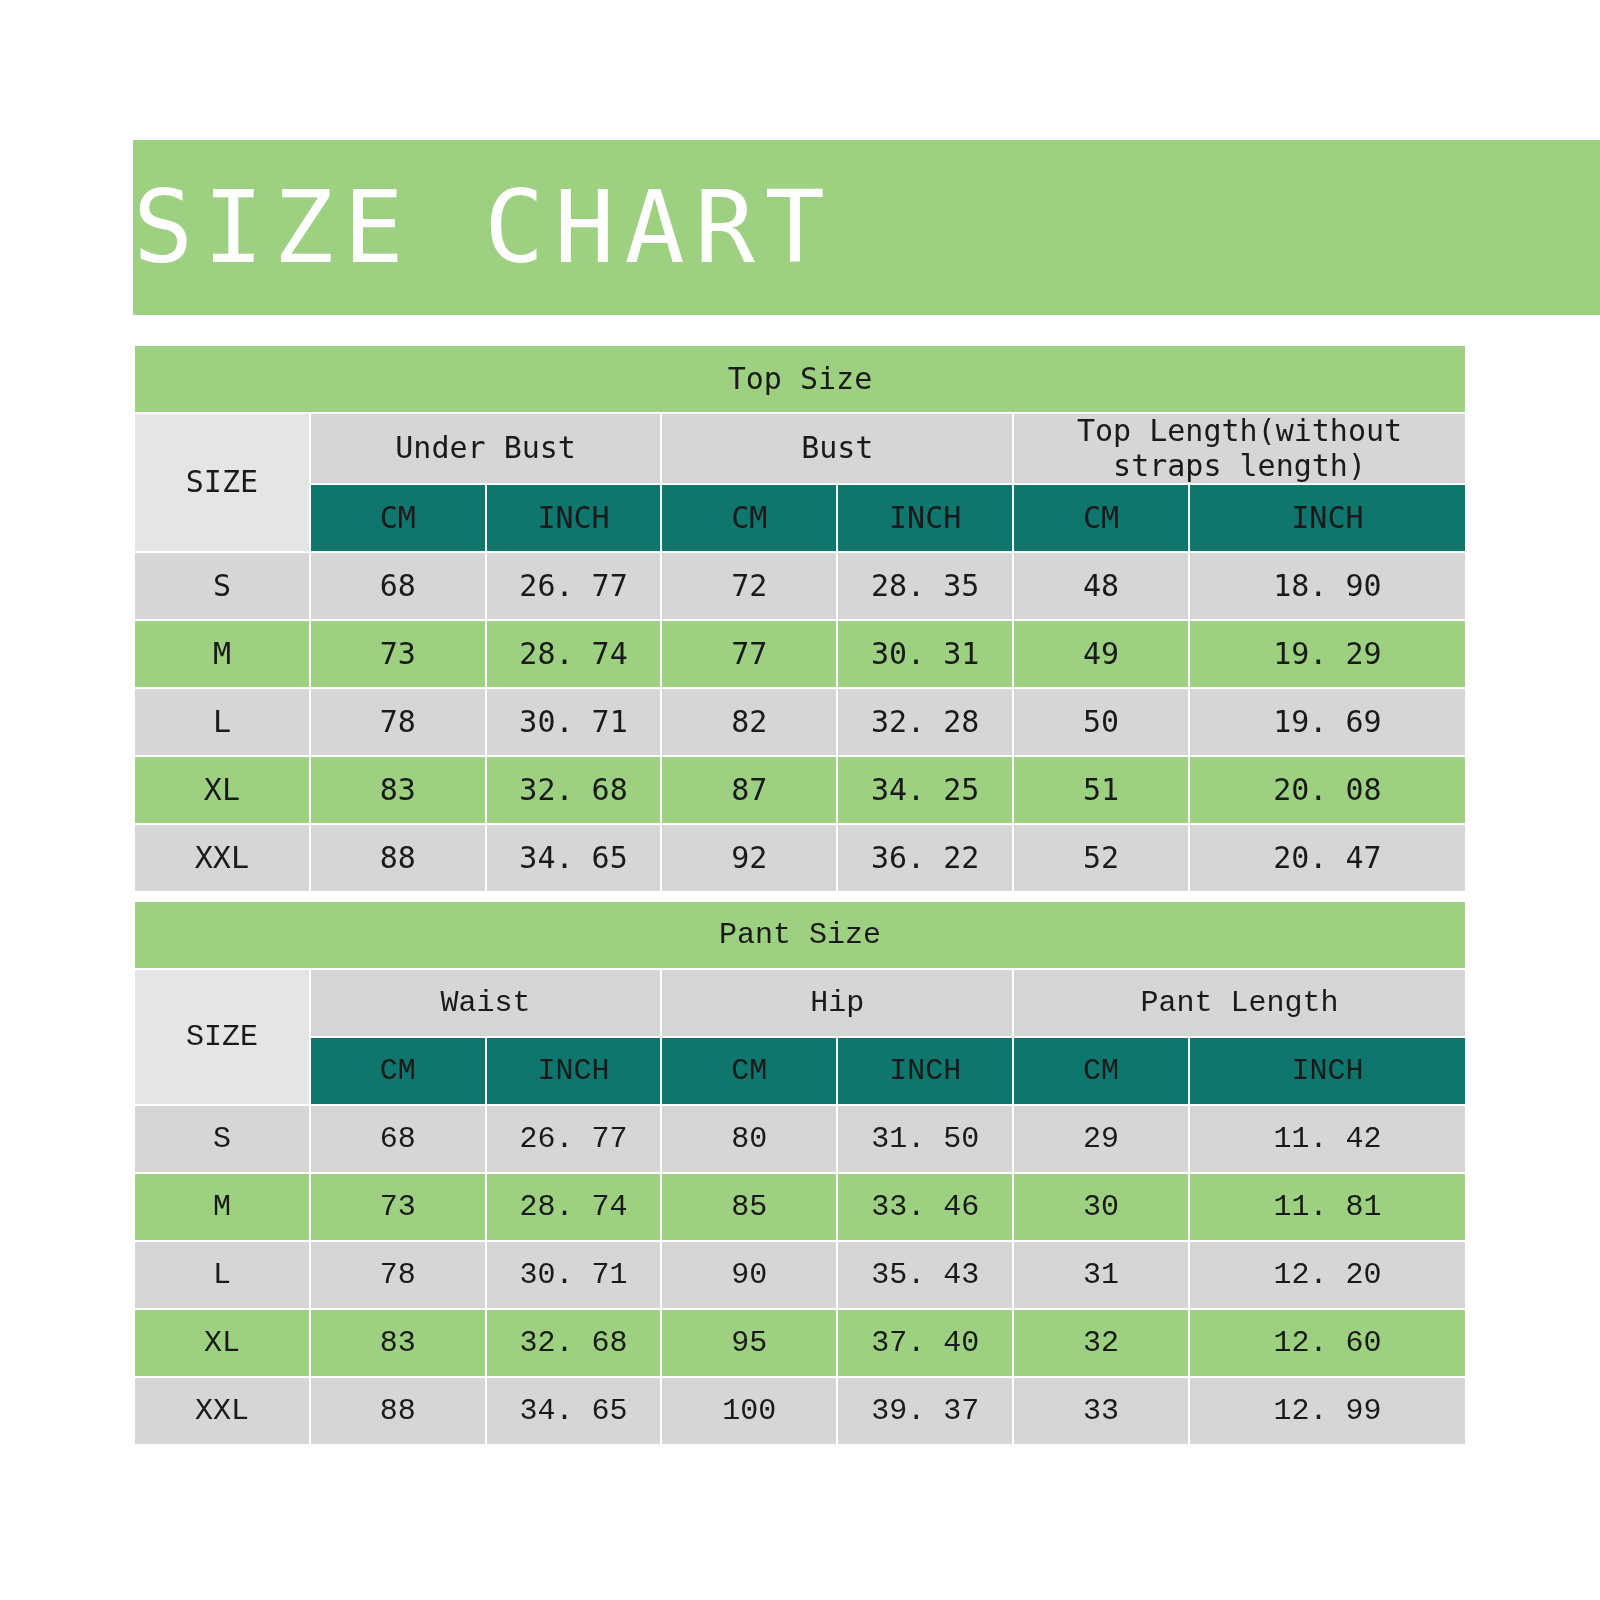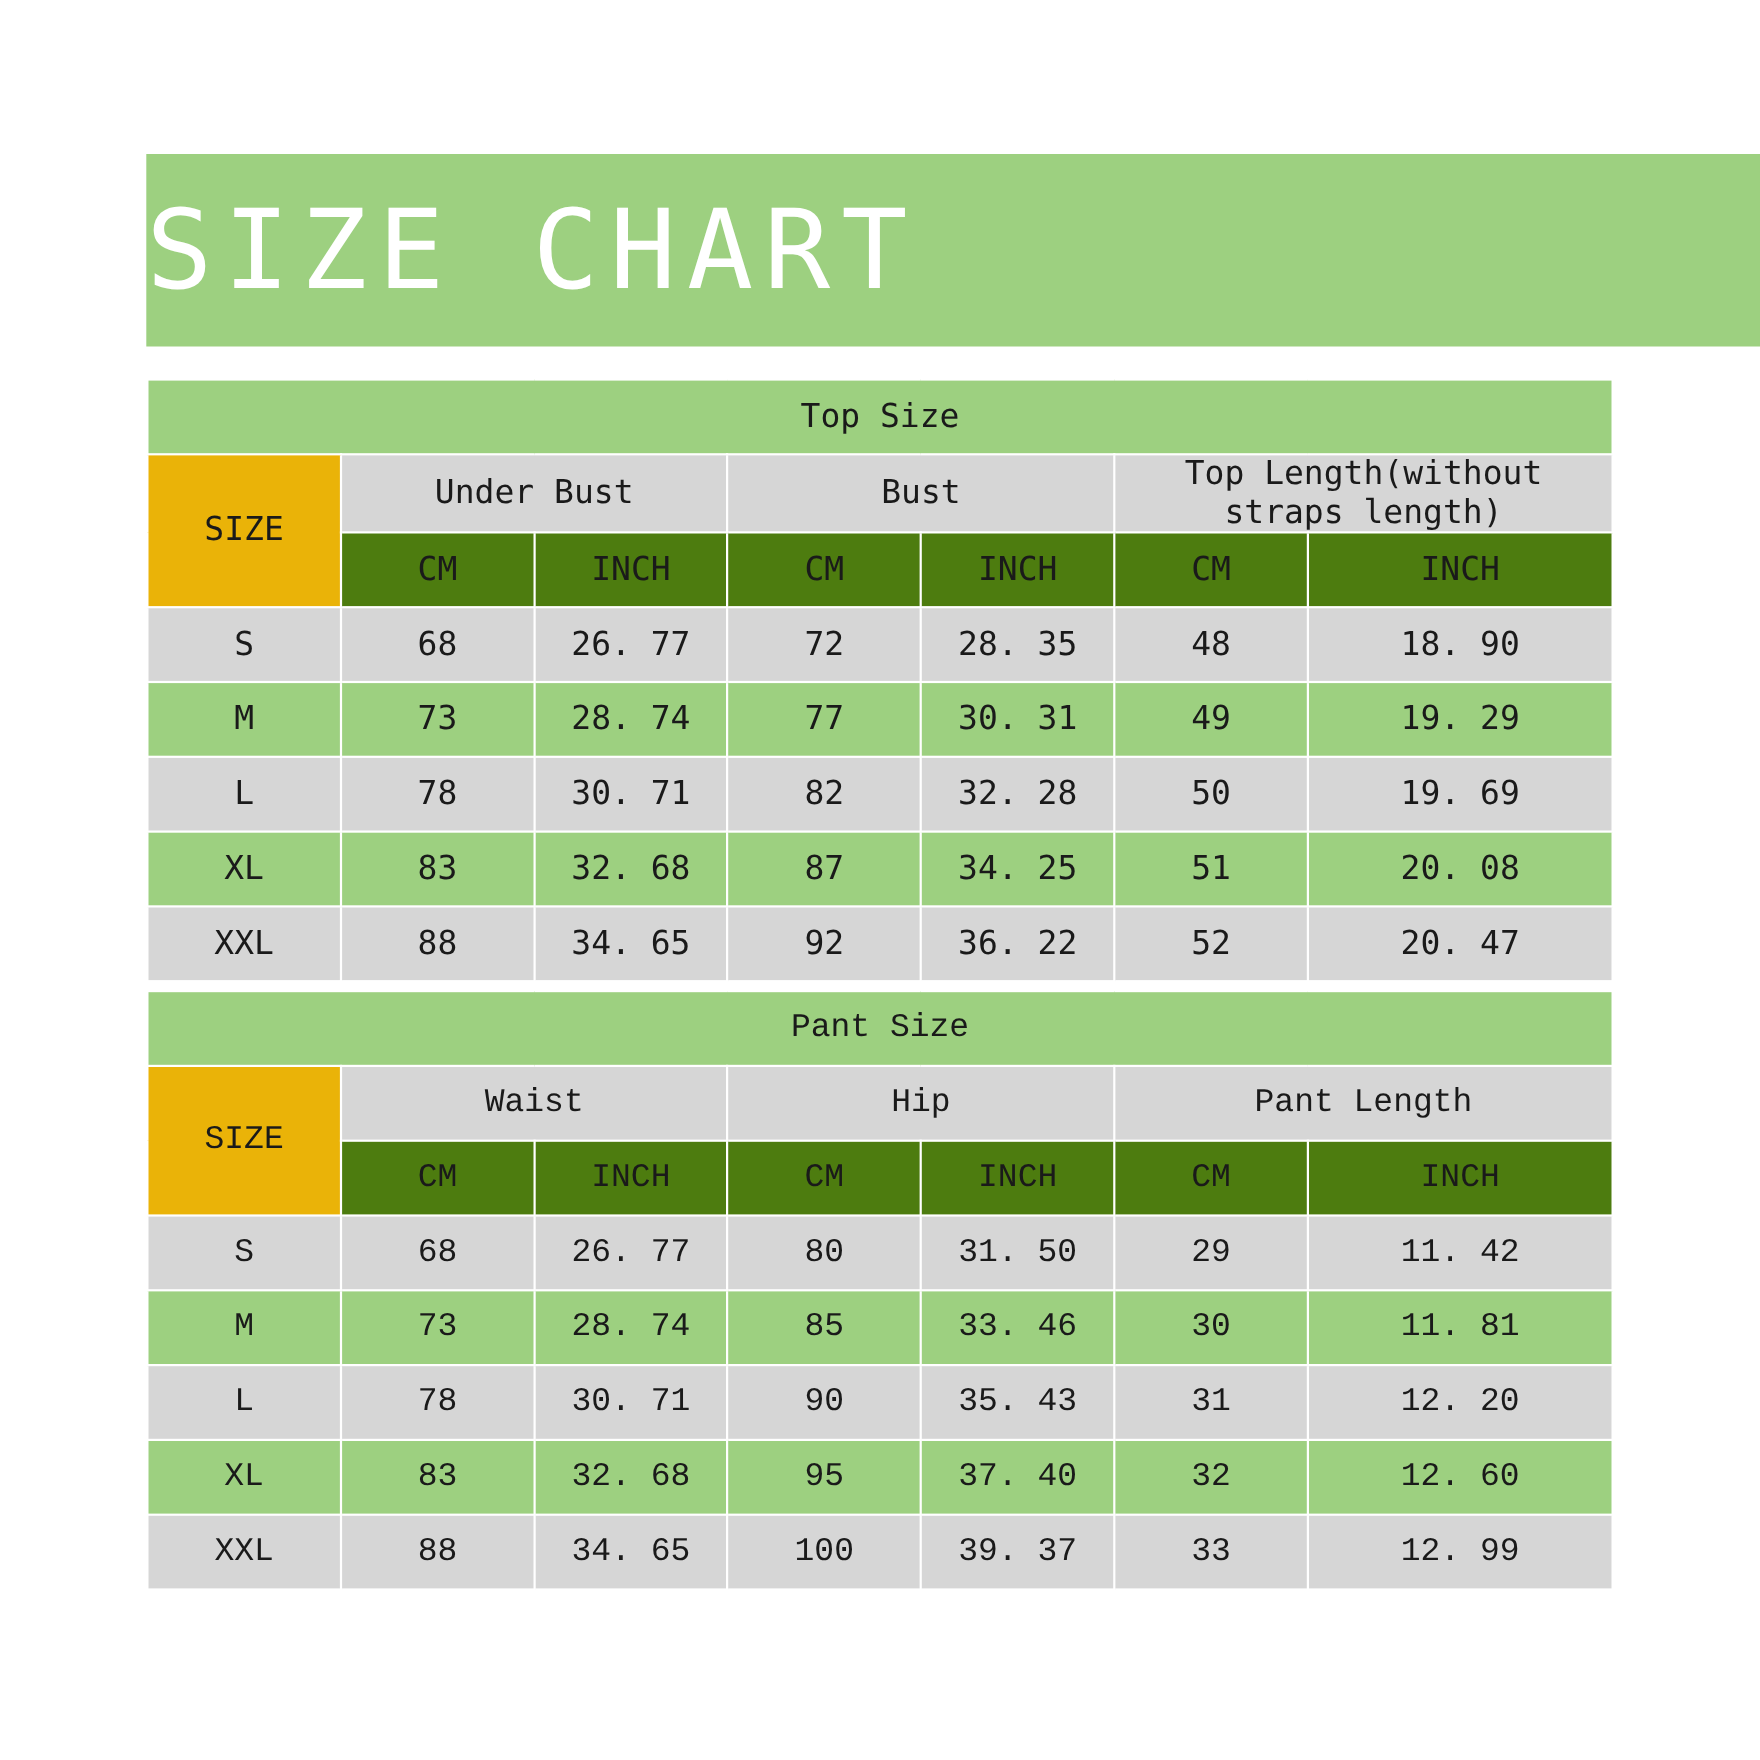--- a/index.html
+++ b/index.html
@@ -64,25 +64,25 @@
     height: 62px;
   }
   .grey { background: #d6d6d6; }
   .green { background: #9dd080; }
   .grp-head {
     background: #d6d6d6;
     font-size: 33px;
     height: 102px;
   }
   .size-cell {
-    background: #eab308;
+    background: #e5e5e5;
     font-size: 33px;
   }
   .unit {
-    background: #4d7c0f;
+    background: #0f766e;
     font-size: 31px;
     height: 64px;
   }
   .wrap { padding: 0 8px; margin-top: 20px; }
 </style>
 </head>
 <body>
 
 <div class="page">
 

